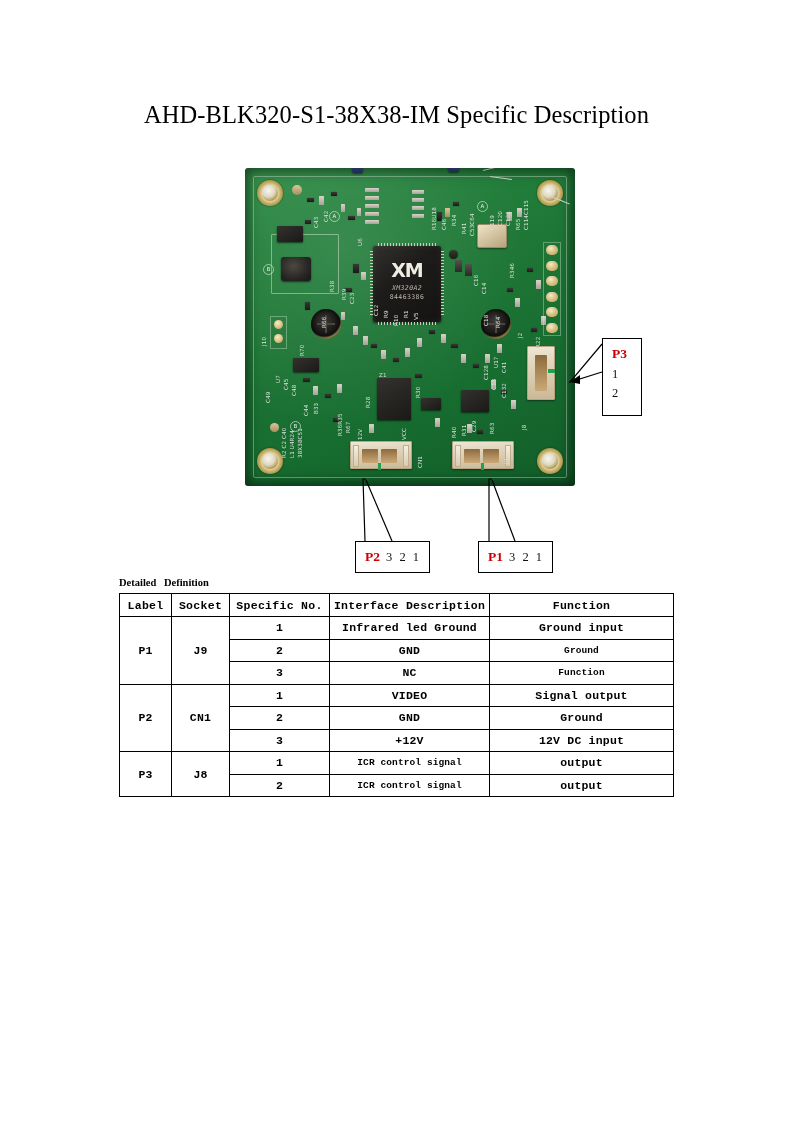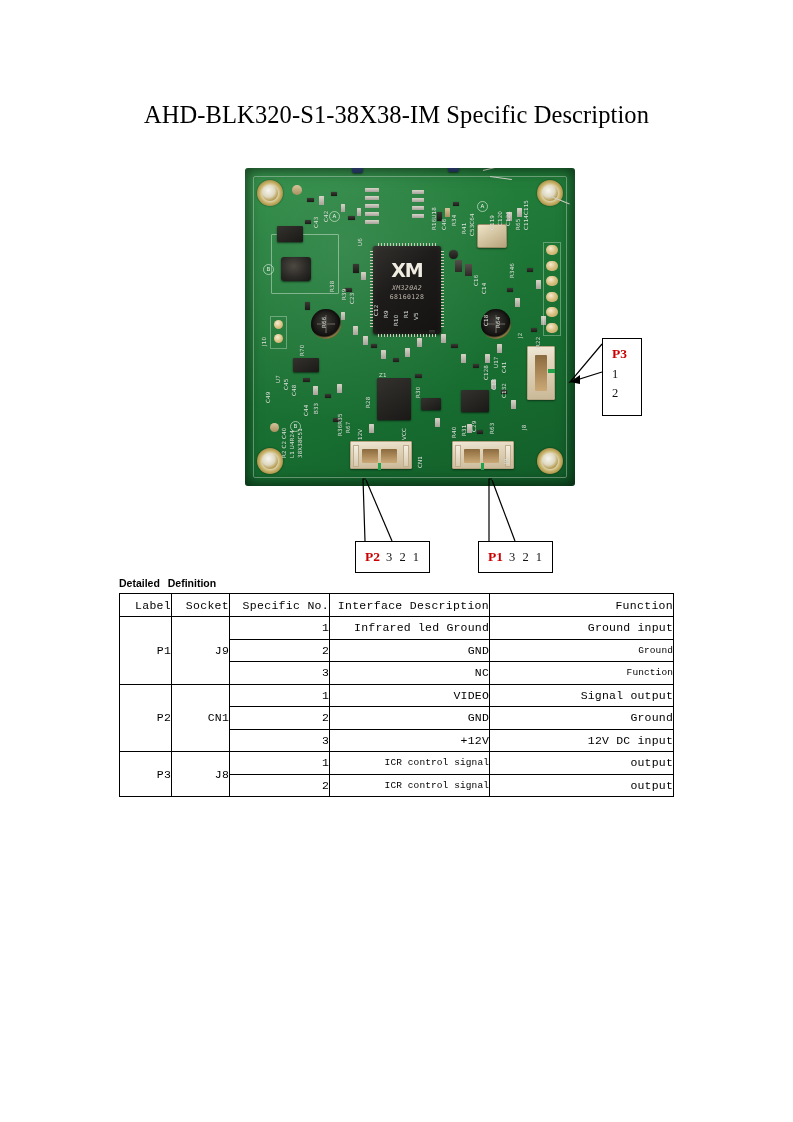--- a/index.html
+++ b/index.html
@@ -86,21 +86,21 @@
   }
   .screw::after{
     content:""; position:absolute; top:50%; left:6px; height:2px; width:18px;
     background:#4a4742; transform:translateY(-50%);
   }
   .screw.left { left:66px;  top:141px; }
   .screw.right{ right:64px; top:141px; }
 
   
   .chip{
-    position:absolute; left:128px; top:78px; width:68px; height:88px;
+    position:absolute; left:128px; top:78px; width:68px; height:76px;
     background: linear-gradient(140deg,#33312e 0%,#1e1c1a 40%,#141312 100%);
     border-radius:2px;
     box-shadow: 0 1px 3px rgba(0,0,0,0.7), inset 0 0 6px rgba(255,255,255,0.06);
   }
   .chip .pins{ position:absolute; background:#b9b4a6; }
   .chip .pins.t{ left:5px; right:5px; top:-3px;  height:3px;
     background: repeating-linear-gradient(to right,#cfcabb 0 1.4px, transparent 1.4px 3px); }
   .chip .pins.b{ left:5px; right:5px; bottom:-3px; height:3px;
     background: repeating-linear-gradient(to right,#cfcabb 0 1.4px, transparent 1.4px 3px); }
   .chip .pins.l{ top:5px; bottom:5px; left:-3px; width:3px;
@@ -264,40 +264,40 @@
   }
   .v-callout .num{
     color:#111; font-family:"Liberation Serif", serif; font-size:12.5px;
   }
 
   #leaders{ position:absolute; left:0; top:0; width:793px; height:1122px; pointer-events:none; }
 
   
   #table-heading{
     position:absolute; left:119px; top:577px;
-    font-family:Liberation Sans, sans-serif;
+    font-family:Liberation Serif, serif;
     font-weight:bold; font-size:10.5px; color:#000;
     white-space:nowrap;
   }
   #table-heading .w2{ margin-left:5px; }
 
   
   #def-table{
     position:absolute; left:119px; top:593px;
     width:554px;
     border-collapse:collapse;
     table-layout:fixed;
     font-family:"Liberation Mono", monospace;
     color:#000;
   }
   #def-table td, #def-table th{
     border:1px solid #000;
-    text-align:right;
+    text-align:center;
     vertical-align:middle;
-    font-weight:normal;
+    font-weight:bold;
     padding:0;
   }
   #def-table thead th{
     height:22px;
     font-size:11.5px;
     letter-spacing:0.3px;
   }
   #def-table tbody td{
     height:21.5px;
     font-size:11.5px;
@@ -341,21 +341,21 @@
     <div class="wire" style="left:245px; top:8px; width:22px; transform:rotate(8deg);"></div>
     <div class="wire" style="left:306px; top:28px; width:20px; transform:rotate(22deg);"></div>
 
     <div class="chip">
       <div class="pins t"></div>
         <div class="pins b"></div>
       <div class="pins l"></div>
         <div class="pins r"></div>
       <div class="logo">XM</div>
       <div class="mark1">XM320A2</div>
-      <div class="mark2">68160128</div>
+      <div class="mark2">84463386</div>
     </div>
 
     <div class="screw left"></div>
     <div class="screw right"></div>
 
     <div class="silkbox" style="left:26px;top:66px;width:66px;height:58px;"></div>
     <div class="inductor"></div>
     <div class="ic" style="left:32px;top:58px;width:26px;height:16px;"></div>
     <div class="silkcirc" style="left:18px;top:96px;">B</div>
     <div class="silkcirc" style="left:84px;top:43px;">A</div>

